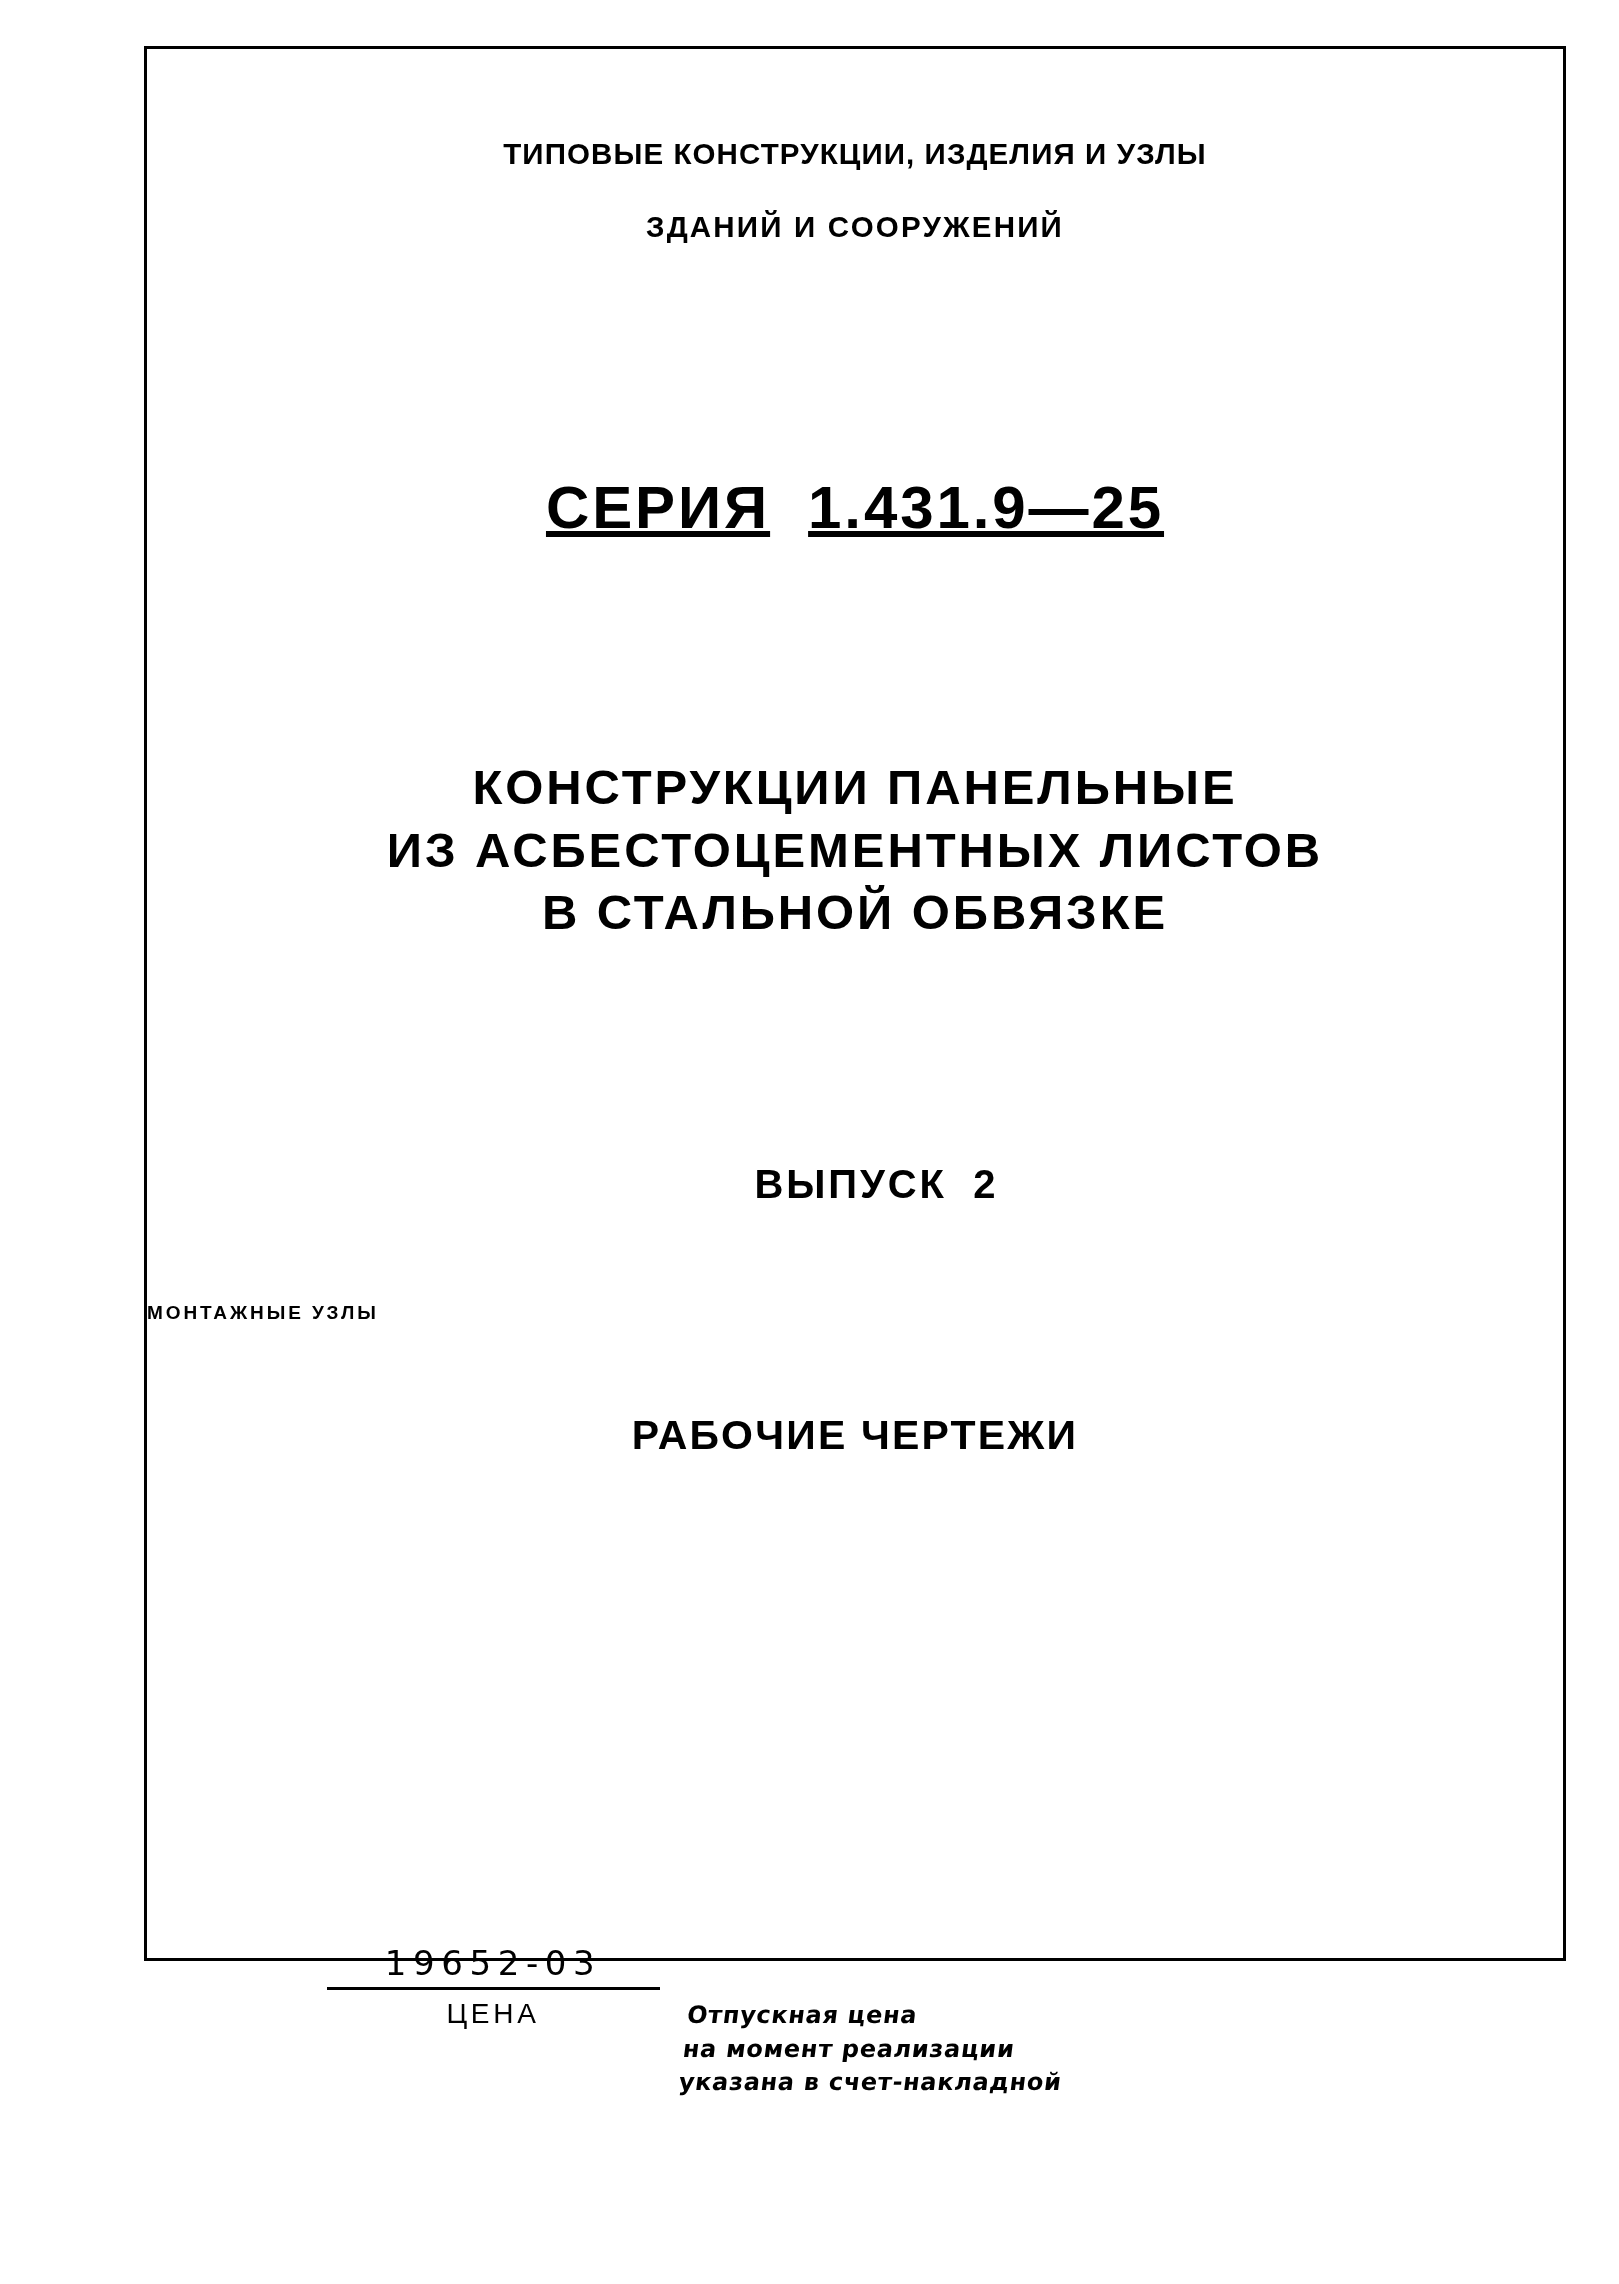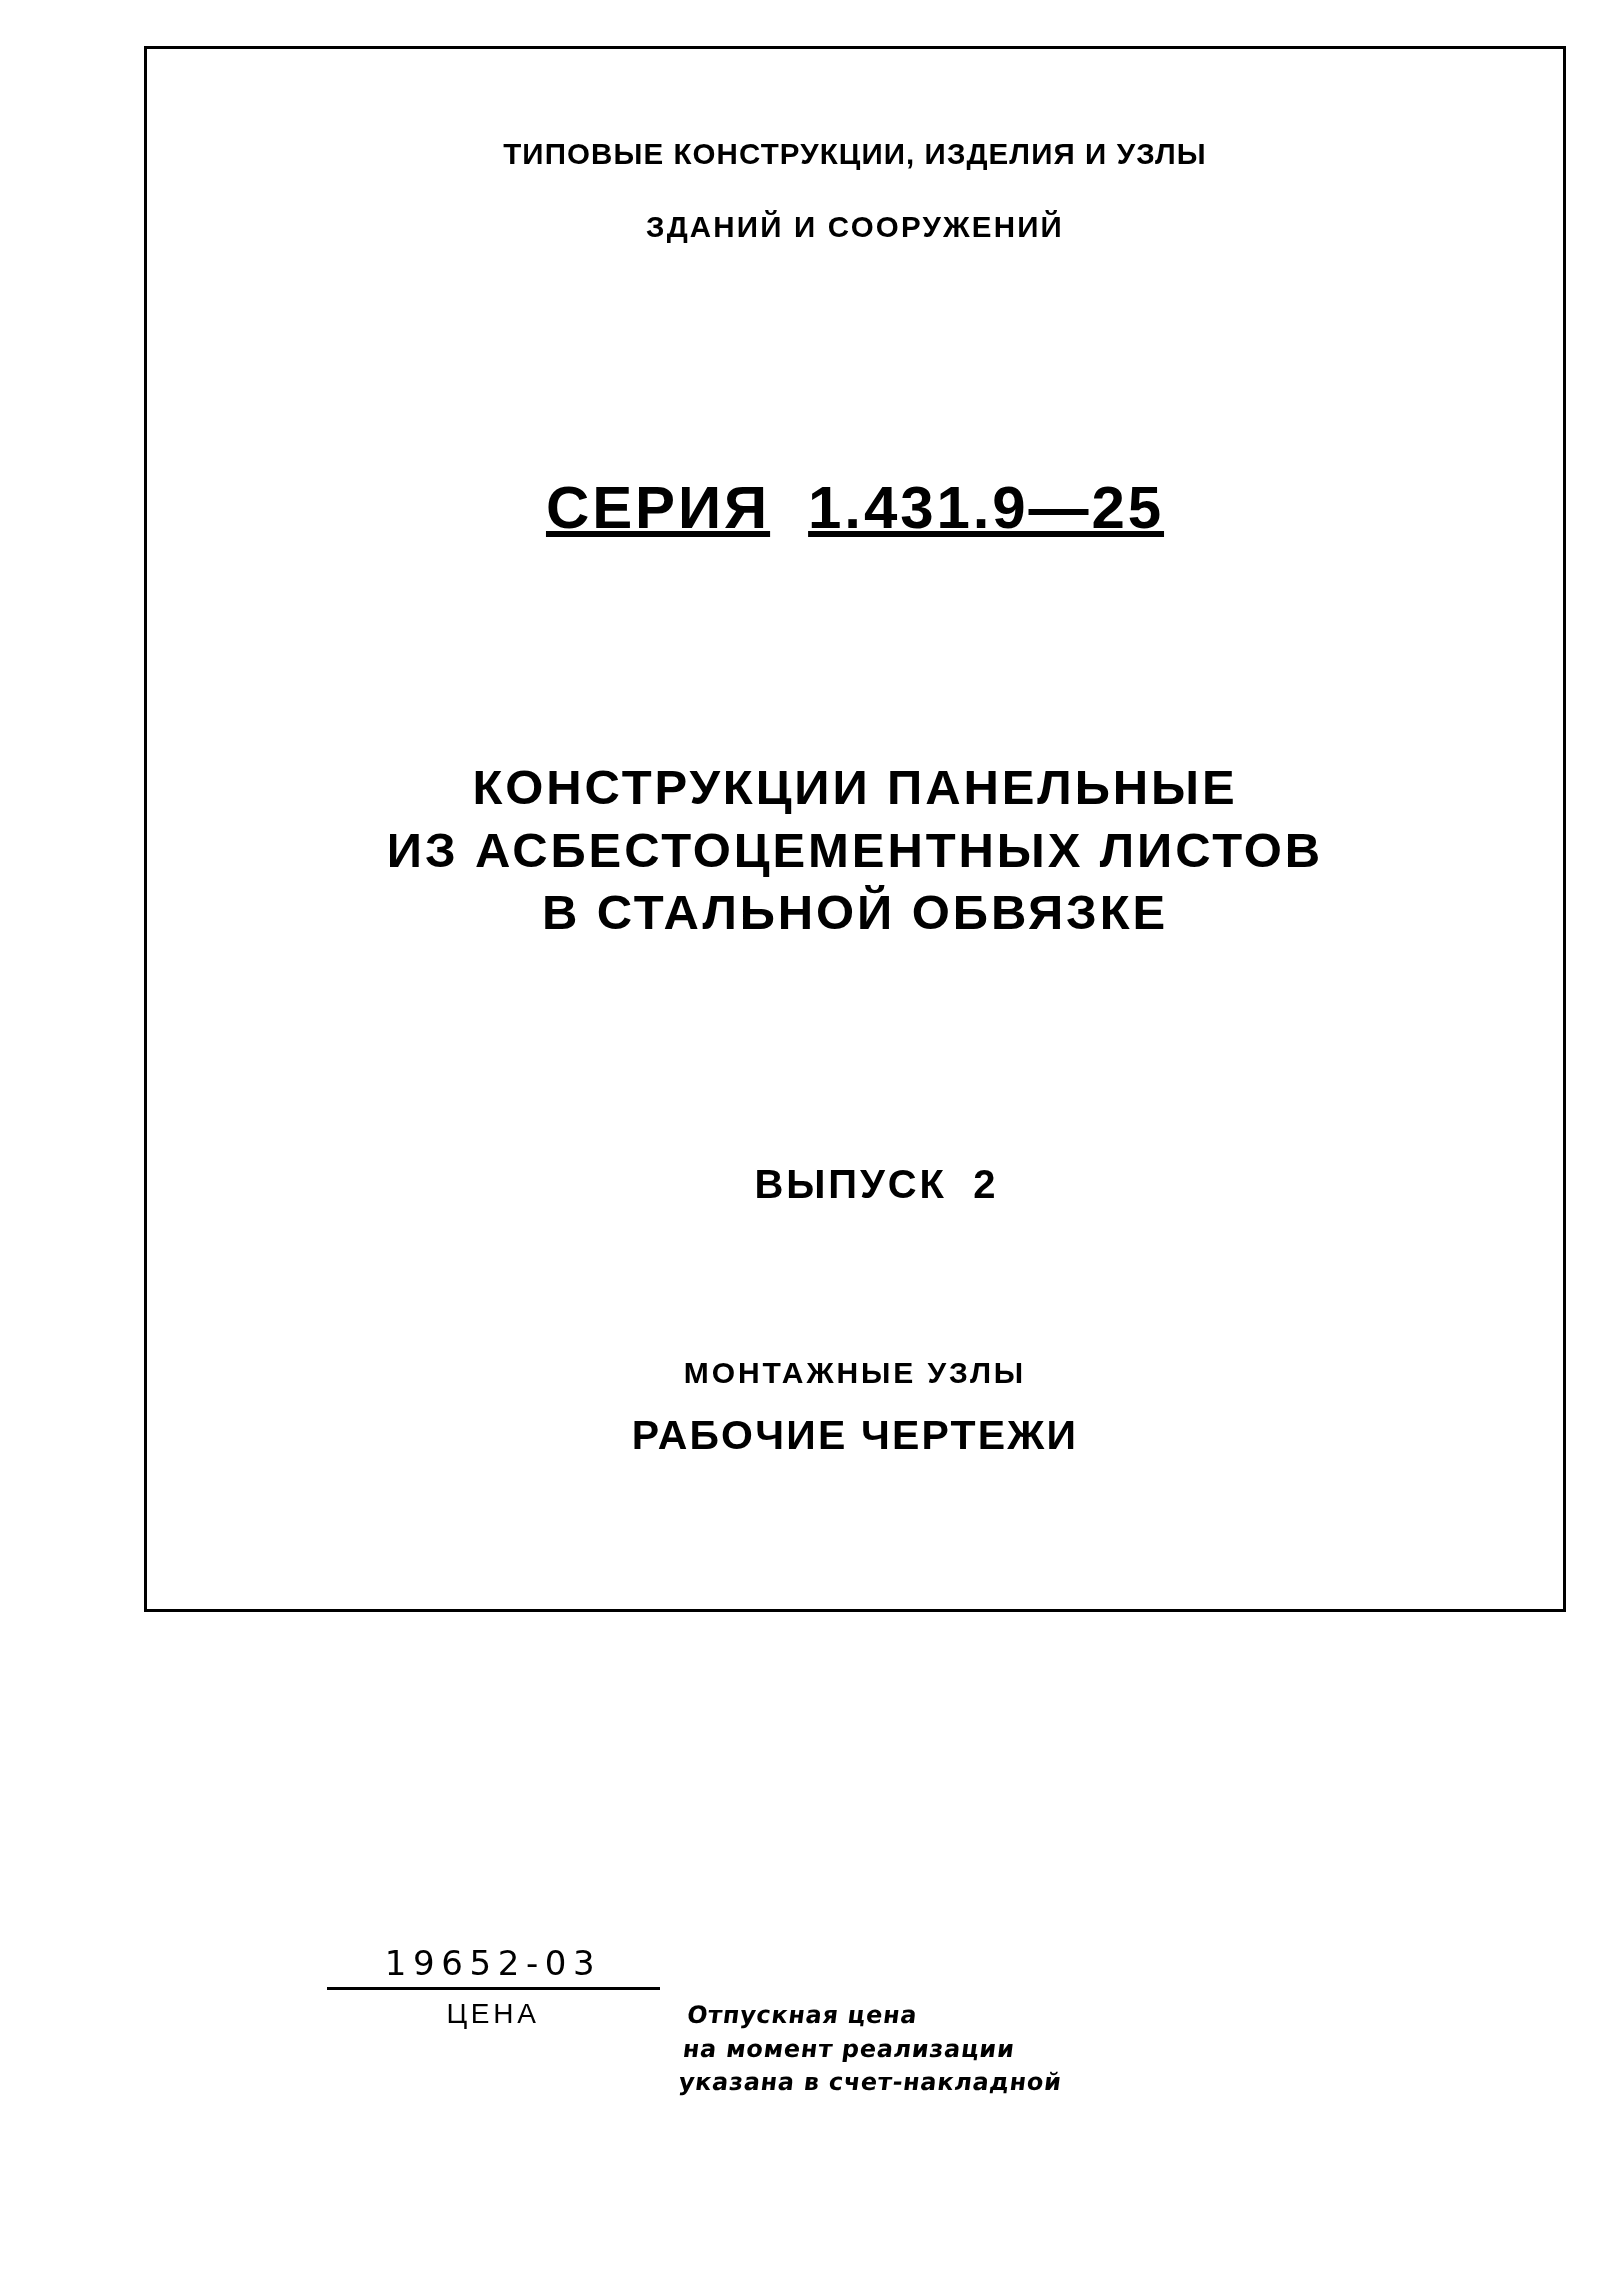--- a/index.html
+++ b/index.html
@@ -19,21 +19,21 @@
     width: 1619px;
     height: 2284px;
     background: #ffffff;
   }
   
   .frame {
     position: absolute;
     left: 144px;
     top: 46px;
     width: 1422px;
-    height: 1566px;
+    height: 1915px;
     border: 3.7px solid #000000;
     box-sizing: border-box;
     background: #ffffff;
   }
   .content {
     position: absolute;
     left: 0;
     top: 0;
     width: 100%;
     height: 100%;
@@ -100,23 +100,23 @@
     margin-left: 43px;
   }
   .issue .issue-gap {
     display: inline-block;
     width: 26.5px;
   }
   .subtitle {
     position: absolute;
     left: 0;
     right: 0;
-    top: 1307px;
-    text-align: center;
-    font-size: 30px;
+    top: 1253px;
+    text-align: left;
+    font-size: 19px;
     font-weight: bold;
     letter-spacing: 2.9px;
   }
   .doctype {
     position: absolute;
     left: 0;
     right: 0;
     top: 1363px;
     text-align: center;
     font-size: 41px;

